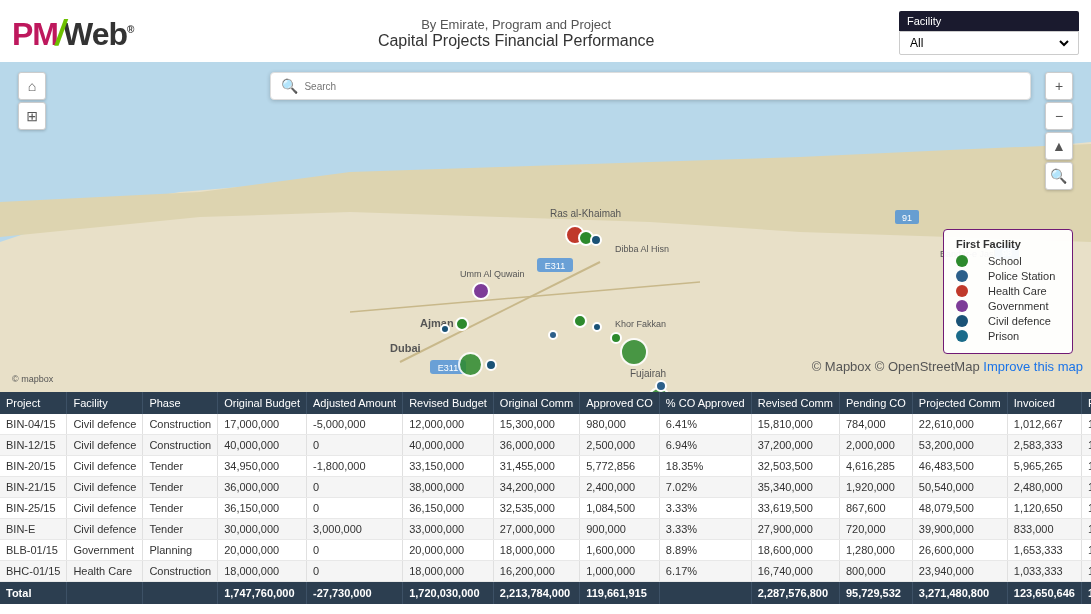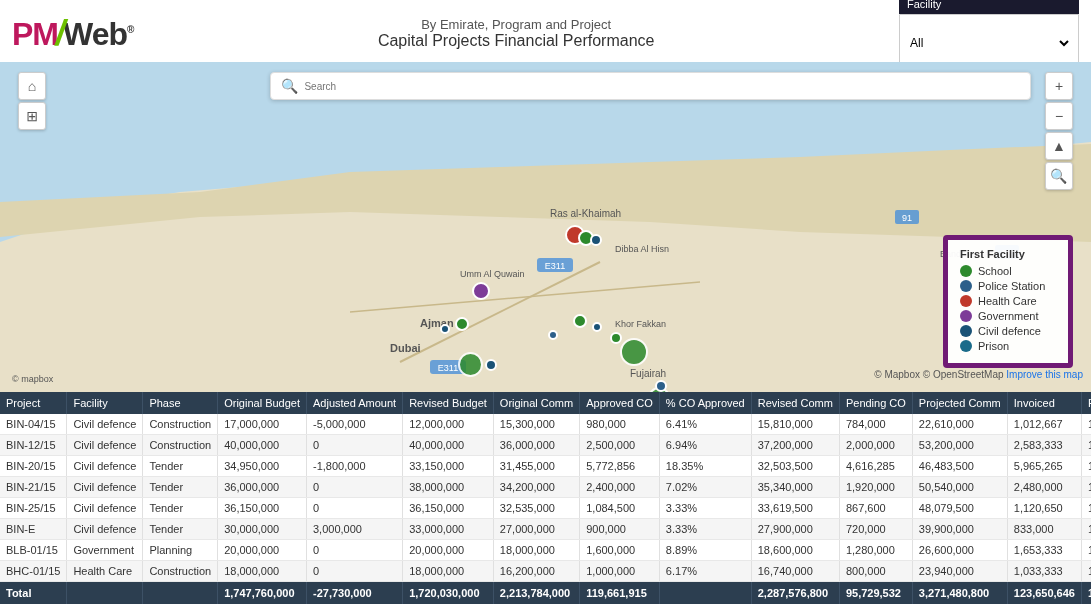--- a/index.html
+++ b/index.html
@@ -61,21 +61,21 @@
       color: #fff;
       padding: 4px 8px;
       font-size: 11px;
       border-radius: 2px 2px 0 0;
     }
     #facility-select-wrapper {
       border: 1px solid #ccc;
       display: flex;
       align-items: center;
       background: #fff;
-      padding: 20px 6px;
+      padding: 3px 6px;
       border-radius: 0 0 2px 2px;
     }
     #facility-select-wrapper select {
       border: none;
       outline: none;
       width: 100%;
       font-size: 12px;
       background: transparent;
       cursor: pointer;
     }
@@ -150,56 +150,56 @@
       right: 18px;
       z-index: 10;
       display: flex;
       flex-direction: column;
       gap: 2px;
     }
 
     
     #map-legend {
       position: absolute;
-      bottom: 24px;
+      bottom: 38px;
       right: 18px;
       background: rgba(255,255,255,0.95);
-      border: 5px solid #701a75;
+      border: 1px solid #701a75;
       padding: 8px 12px;
       border-radius: 4px;
       z-index: 10;
       min-width: 130px;
     }
     #legend-title {
       font-weight: bold;
       font-size: 11px;
       margin-bottom: 5px;
       color: #333;
     }
     .legend-item {
       display: flex;
       align-items: center;
-      gap: 6px;
+      gap: 20px;
       margin-bottom: 3px;
       font-size: 11px;
       color: #333;
     }
     .legend-dot {
       width: 12px;
       height: 12px;
       border-radius: 50%;
       flex-shrink: 0;
     }
 
     
     #map-credit {
       position: absolute;
-      bottom: 12px;
+      bottom: 18px;
       right: 8px;
-      font-size: 10px;
+      font-size: 13px;
       color: #555;
       z-index: 10;
     }
     #map-credit a { color: #1a73e8; text-decoration: none; }
 
     
     #mapbox-logo {
       position: absolute;
       bottom: 8px;
       left: 12px;

